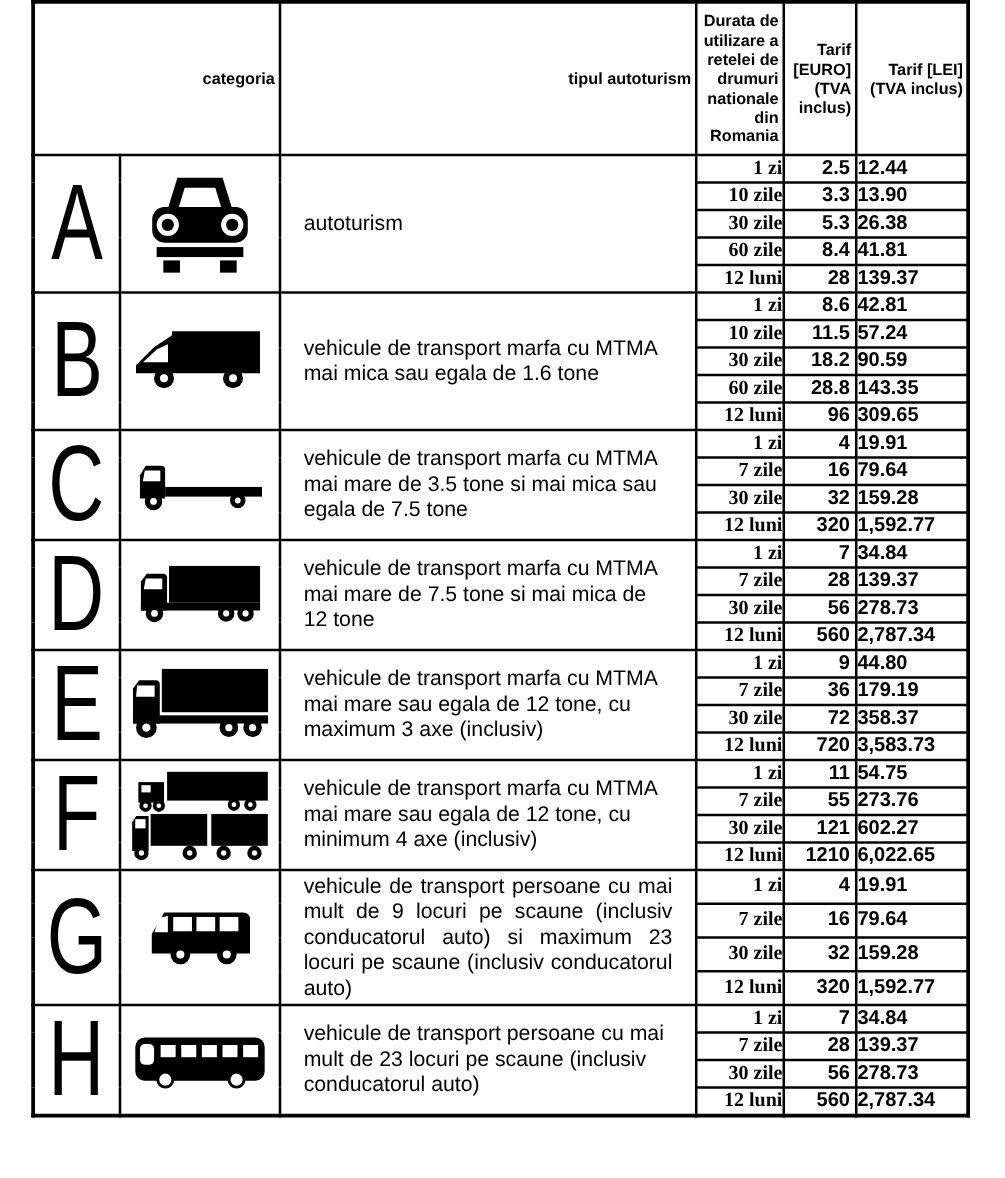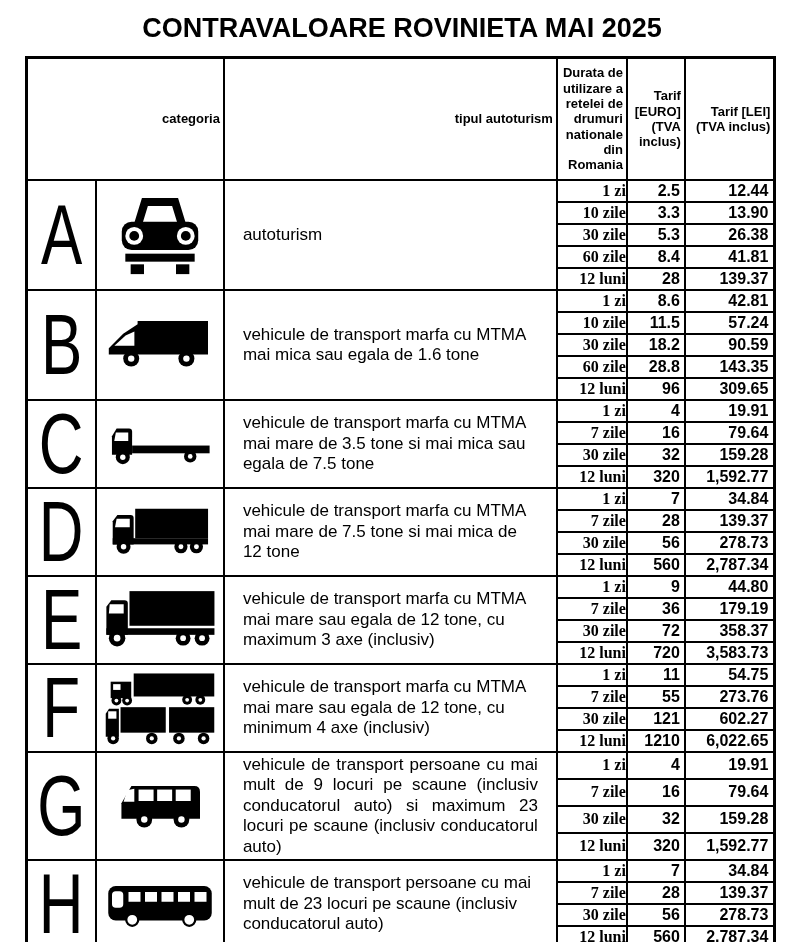--- a/index.html
+++ b/index.html
@@ -45,21 +45,21 @@
   .th-euro, .th-lei { text-align: right; padding-right: 4px; margin-left: 16px; }
   td.dur, td.euro, td.lei {
     height: 20px;
     font-size: 16px;
     font-weight: bold;
     padding: 0;
     white-space: nowrap;
   }
   td.dur  { text-align: right; font-family: Liberation Serif, serif; }
   td.euro { text-align: right; padding-right: 4px; }
-  td.lei  { text-align: right; padding-right: 5px; }
+  td.lei  { padding-right: 5px; }
   td.cat-letter {
     text-align: center;
     vertical-align: middle;
     padding: 0;
     overflow: hidden;
   }
   td.cat-letter span {
     display: inline-block;
     font-size: 86px;
     line-height: 0.86;
@@ -192,21 +192,20 @@
       <rect x="77" y="24" width="16" height="13" fill="#fff"></rect>
       <rect x="99" y="24" width="16" height="13" fill="#fff"></rect>
       <rect x="121" y="24" width="16" height="13" fill="#fff"></rect>
       <circle cx="38" cy="61" r="8" fill="#fff" stroke="#000" stroke-width="3"></circle>
       <circle cx="114" cy="61" r="8" fill="#fff" stroke="#000" stroke-width="3"></circle>
     </symbol>
   </defs>
 </svg>
 
 <div class="page">
-  <div class="title">CONTRAVALOARE ROVINIETA MAI 2025</div>
 
   <table class="rov">
     <colgroup>
       <col class="c-letter">
         <col class="c-icon">
         <col class="c-desc">
       <col class="c-dur">
         <col class="c-euro">
         <col class="c-lei">
     </colgroup>

